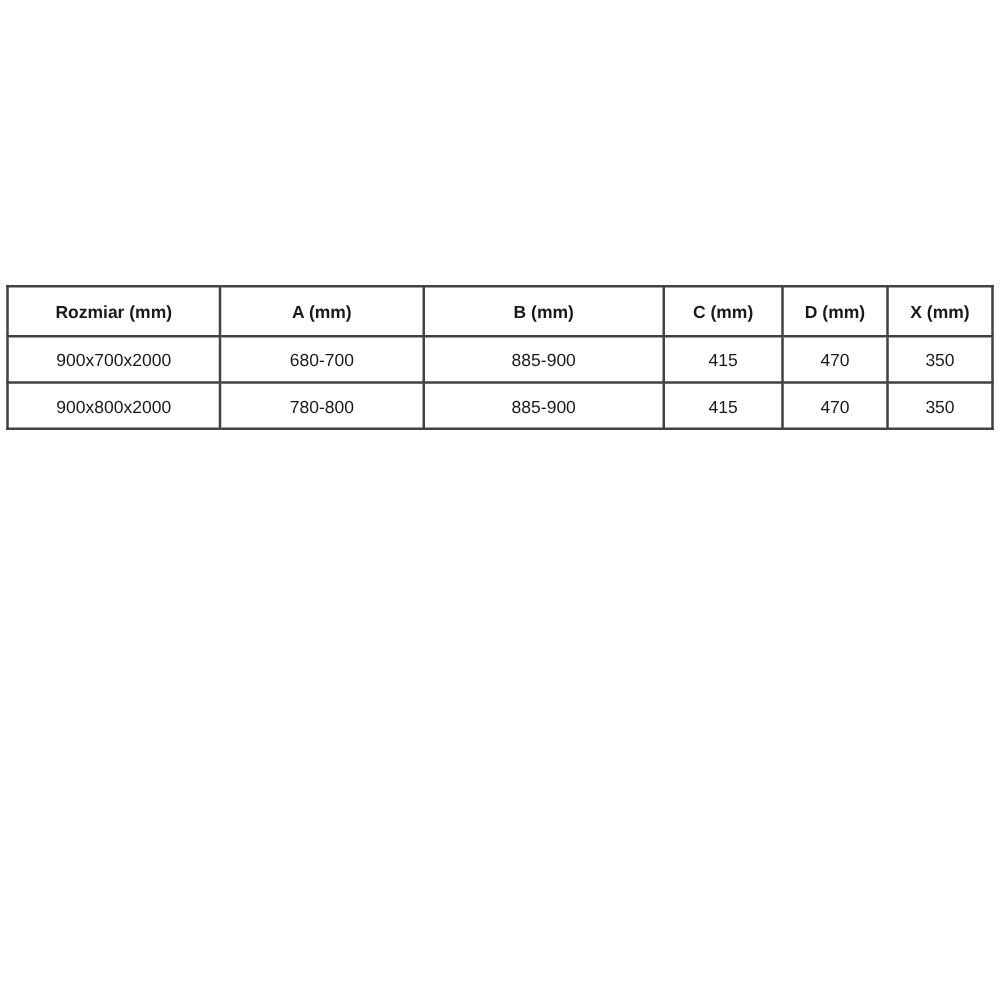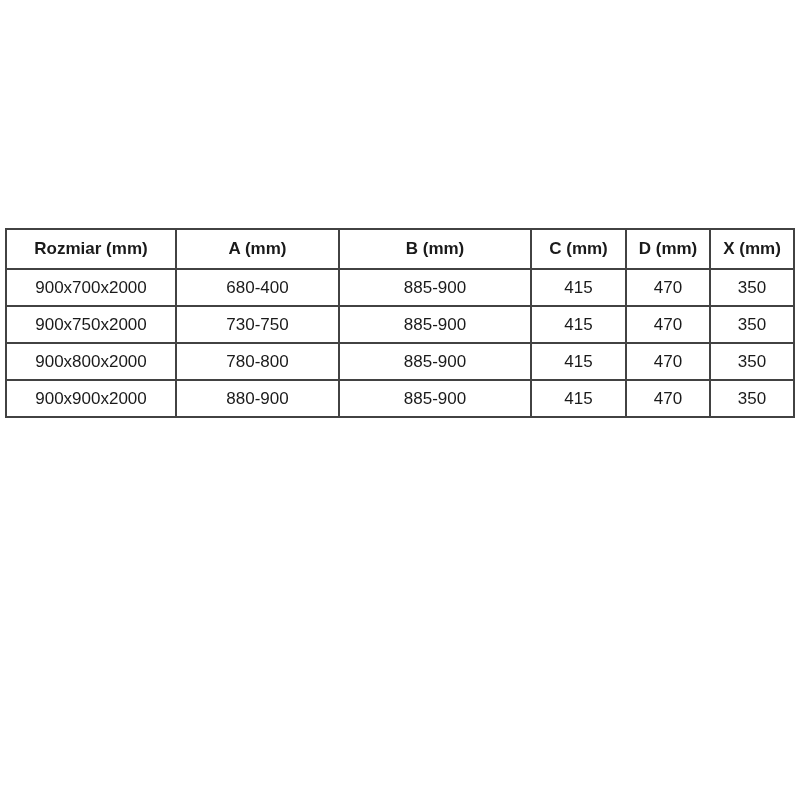--- a/index.html
+++ b/index.html
@@ -25,21 +25,21 @@
     border-collapse: collapse;
     table-layout: fixed;
     background: #ffffff;
   }
   table.spec-table th,
   table.spec-table td {
     border: 2px solid #424242;
     text-align: center;
     vertical-align: middle;
     color: #1a1a1a;
-    font-size: 17px;
+    font-size: 14px;
     padding: 0;
     overflow: hidden;
     white-space: nowrap;
   }
   table.spec-table th {
     height: 38px;
     font-weight: bold;
   }
   table.spec-table td {
     height: 35px;
@@ -71,45 +71,29 @@
         <th>A (mm)</th>
         <th>B (mm)</th>
         <th>C (mm)</th>
         <th>D (mm)</th>
         <th>X (mm)</th>
       </tr>
     </thead>
     <tbody>
       <tr>
         <td>900x700x2000</td>
-        <td>680-400</td>
-        <td>885-900</td>
-        <td>415</td>
-        <td>470</td>
-        <td>350</td>
-      </tr>
-      <tr>
-        <td>900x750x2000</td>
-        <td>730-750</td>
+        <td>680-700</td>
         <td>885-900</td>
         <td>415</td>
         <td>470</td>
         <td>350</td>
       </tr>
       <tr>
         <td>900x800x2000</td>
         <td>780-800</td>
         <td>885-900</td>
         <td>415</td>
         <td>470</td>
         <td>350</td>
       </tr>
-      <tr>
-        <td>900x900x2000</td>
-        <td>880-900</td>
-        <td>885-900</td>
-        <td>415</td>
-        <td>470</td>
-        <td>350</td>
-      </tr>
     </tbody>
   </table>
 </div>
 
 </body></html>

